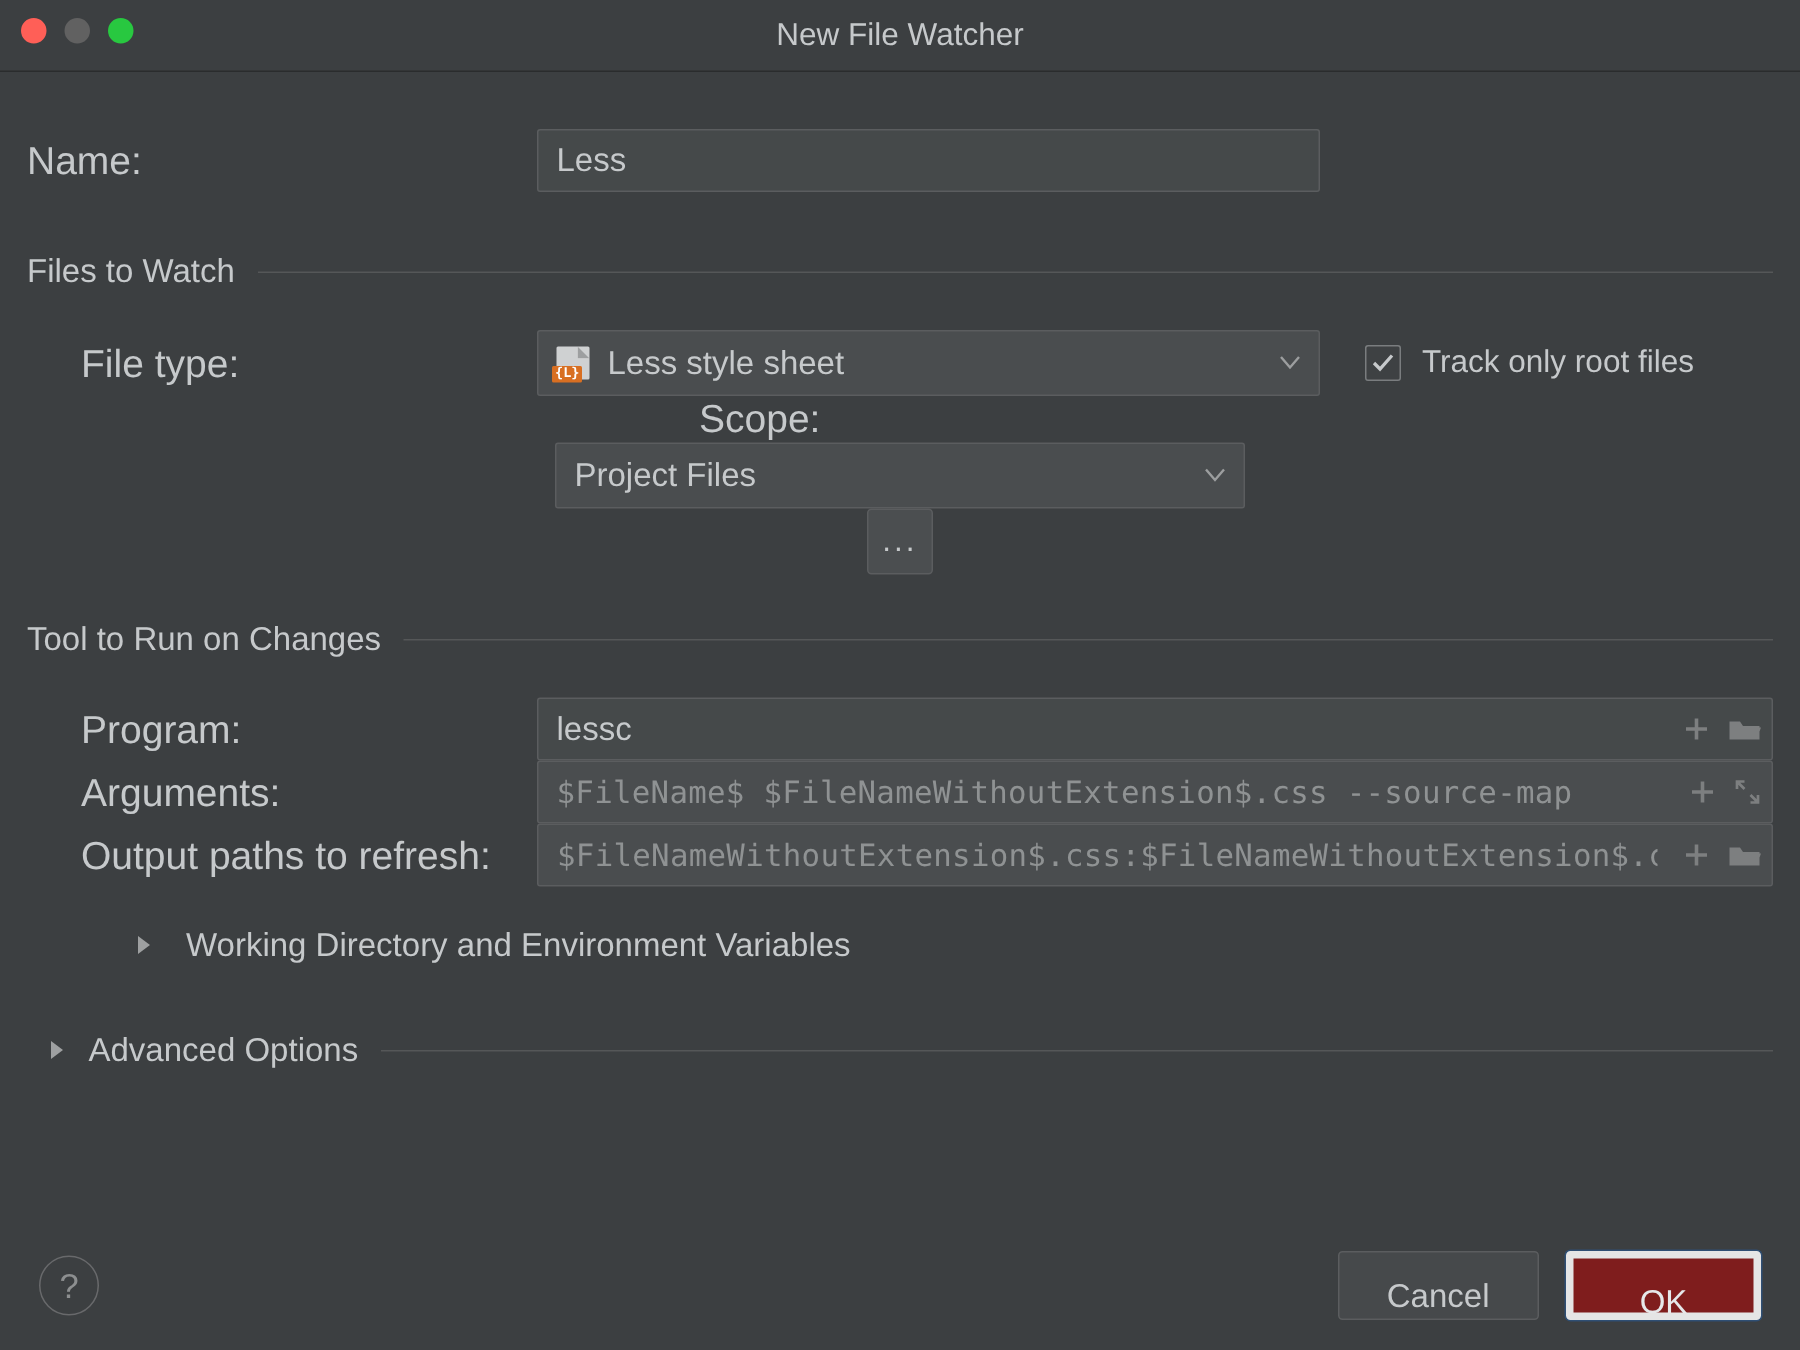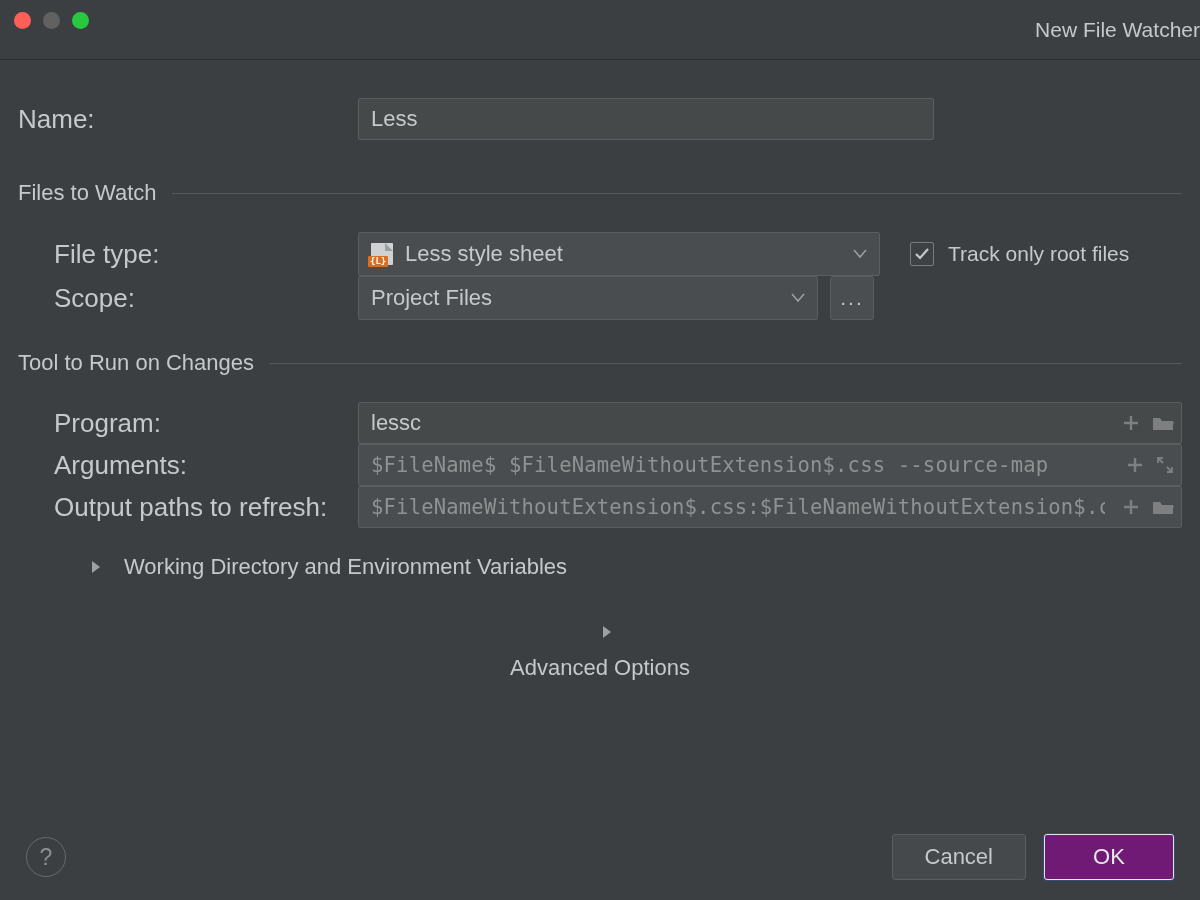--- a/index.html
+++ b/index.html
@@ -11,21 +11,21 @@
     --border-dark:#2a2c2d;
     --input-bg:#45494a;
     --input-bg2:#4a4d4f;
     --accent:#3b78c6;
     --accent-dark:#2f63a7;
     --line:#555758;
   }
   *{box-sizing:border-box;font-family:-apple-system,BlinkMacSystemFont,"Segoe UI",Arial,sans-serif;}
   html,body{margin:0;padding:0;width:1200px;height:900px;background:var(--bg);color:var(--text);font-size:21px;overflow:hidden;}
   .window{width:1200px;height:900px;position:relative;}
-  .titlebar{height:60px;display:flex;align-items:center;justify-content:flex-end;position:relative;border-bottom:1px solid var(--border-dark);}
+  .titlebar{height:48px;display:flex;align-items:center;justify-content:center;position:relative;border-bottom:1px solid var(--border-dark);}
   .traffic{position:absolute;left:14px;top:12px;display:flex;gap:12px;}
   .dot{width:17px;height:17px;border-radius:50%;}
   .dot.close{background:#ff5f57;}
   .dot.min{background:#616161;}
   .dot.max{background:#28c840;}
   .title{color:var(--text-bright);font-size:21px;}
   .content{padding:28px 18px 0 18px;}
   .row{display:flex;align-items:center;}
   .lbl{width:340px;color:var(--text-bright);font-size:26px;}
   .lbl.indent{padding-left:36px;}
@@ -43,23 +43,23 @@
   .icon-btn{width:44px;height:44px;display:flex;align-items:center;justify-content:center;background:#4b4e50;border:1px solid var(--border);border-radius:3px;cursor:pointer;}
   .inline-icons{display:flex;align-items:center;gap:10px;margin-left:6px;}
   .inline-icons.inside{position:absolute;right:8px;top:50%;transform:translateY(-50%);gap:12px;}
   .field-wrap{position:relative;flex:1;display:flex;align-items:center;}
   .checkbox{width:24px;height:24px;border:1px solid #7a7d7f;border-radius:2px;display:flex;align-items:center;justify-content:center;margin-right:14px;background:#3e4143;}
   .checkbox svg{stroke:var(--text-bright);}
   .after-combo{display:flex;align-items:center;margin-left:30px;}
   .footer{position:absolute;left:0;right:0;bottom:0;height:86px;display:flex;align-items:center;padding:0 26px;}
   .help{width:40px;height:40px;border:1.5px solid #68696b;border-radius:50%;display:flex;align-items:center;justify-content:center;color:#8d8f90;font-size:23px;cursor:pointer;}
   .spacer{flex:1;}
-  .btn{height:46px;padding:16px 32px;font-size:22px;border-radius:3px;cursor:pointer;display:flex;align-items:center;justify-content:center;}
+  .btn{height:46px;padding:16px 32px;font-size:22px;border-radius:3px;cursor:pointer;display:flex;align-items:flex-start;justify-content:center;}
   .btn.cancel{background:#46494b;color:var(--text-bright);border:1px solid var(--border);margin-right:18px;}
-  .btn.ok{background:#701a75;color:#e6e8ea;border:1px solid #e5e5e5;min-width:130px;box-shadow:0 0 0 1px #2f4f74;}
+  .btn.ok{background:#7f1d1d;color:#e6e8ea;border:5px solid #e5e5e5;min-width:130px;box-shadow:0 0 0 1px #2f4f74;}
   .file-ico{width:22px;height:22px;background:linear-gradient(#cfd1d2,#cfd1d2);position:relative;margin-right:12px;border-radius:1px;}
   .file-ico::before{content:"";position:absolute;right:0;top:0;width:8px;height:8px;background:#9d9fa0;clip-path:polygon(0 0,100% 100%,0 100%);}
   .file-ico .tag{position:absolute;left:-3px;bottom:-2px;background:#d86f22;color:#fff;font-size:9px;font-weight:700;padding:0 2px;border-radius:1px;line-height:11px;font-family:Menlo,monospace;}
 </style>
 </head>
 <body>
 
 <div class="window">
 
   <div class="titlebar">
@@ -68,21 +68,21 @@
       <div class="dot min"></div>
       <div class="dot max"></div>
     </div>
     <div class="title">New File Watcher</div>
   </div>
 
   <div class="content">
 
     <div class="row" style="margin-top:10px;margin-bottom:40px;">
       <div class="lbl">Name:</div>
-      <input class="input" style="width: 576px;" value="Less">
+      <input class="input" style="width: 522px;" value="Less">
     </div>
 
     <div class="section-head">
       <span>Files to Watch</span>
       <div class="rule"></div>
     </div>
 
     <div class="row">
       <div class="lbl indent">File type:</div>
       <div class="select" style="width:522px;">
@@ -99,21 +99,21 @@
       <div class="after-combo">
         <div class="checkbox">
           <svg width="16" height="14" viewBox="0 0 16 14">
               <path d="M2 7 L6 11 L14 2" fill="none" stroke-width="2.2"></path>
             </svg>
         </div>
         <span style="color:var(--text-bright);">Track only root files</span>
       </div>
     </div>
 
-    <div class="row" style="margin-bottom:21px;">
+    <div class="row" style="margin-bottom:21px;flex-direction:column;">
       <div class="lbl indent">Scope:</div>
       <div class="select" style="width:460px;">
         <span>Project Files</span>
         <span class="caret">
           <svg width="14" height="10" viewBox="0 0 14 10">
               <path d="M1 1 L7 8 L13 1" fill="none" stroke="#9c9e9f" stroke-width="1.6"></path>
             </svg>
         </span>
       </div>
       <div style="width:12px;"></div>
@@ -189,21 +189,21 @@
         <span>
           <svg width="12" height="16" viewBox="0 0 12 16">
               <path d="M2 2 L10 8 L2 14 Z" fill="#9ea0a1"></path>
             </svg>
         </span>
         <span>Working Directory and Environment Variables</span>
       </div>
     </div>
 
     <div class="section" style="margin-top:44px;">
-      <div class="section-head" style="margin-bottom:0;flex-direction:column;">
+      <div class="section-head" style="margin-bottom:0;">
         <span style="margin-left:14px;">
           <svg width="12" height="16" viewBox="0 0 12 16">
               <path d="M2 2 L10 8 L2 14 Z" fill="#9ea0a1"></path>
             </svg>
         </span>
         <span>Advanced Options</span>
         <div class="rule"></div>
       </div>
     </div>
 

